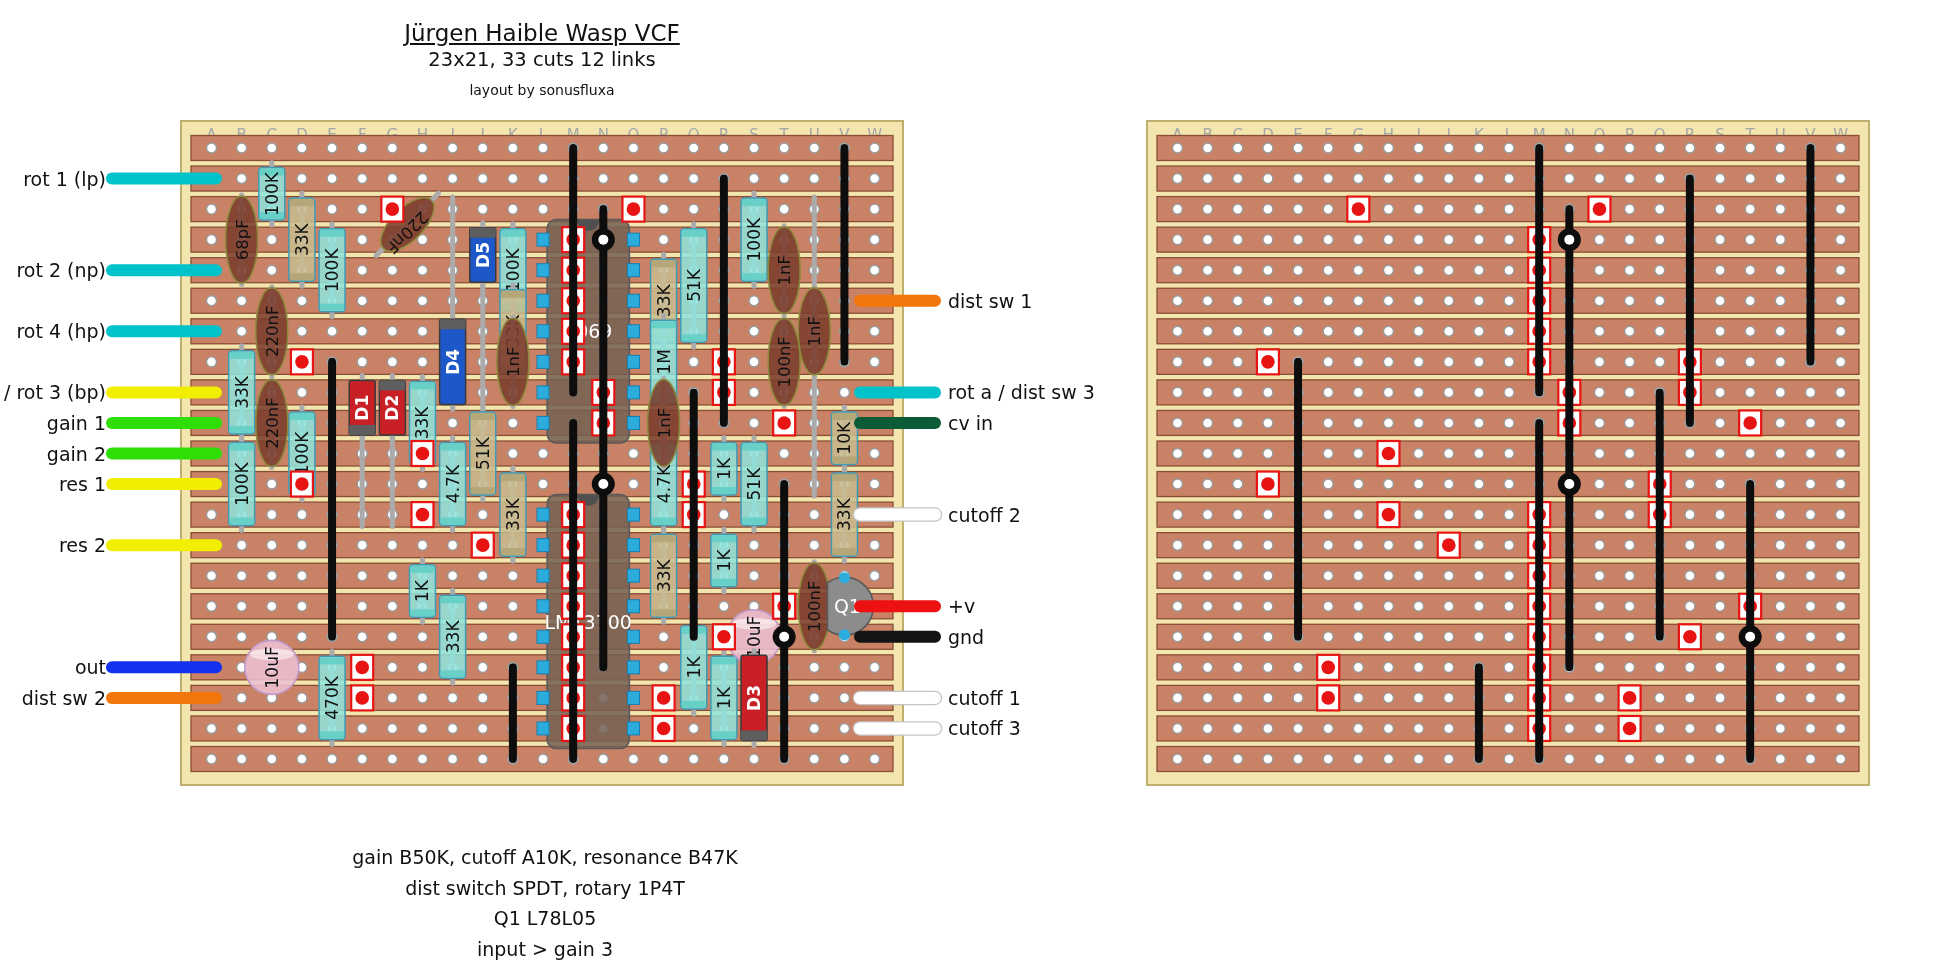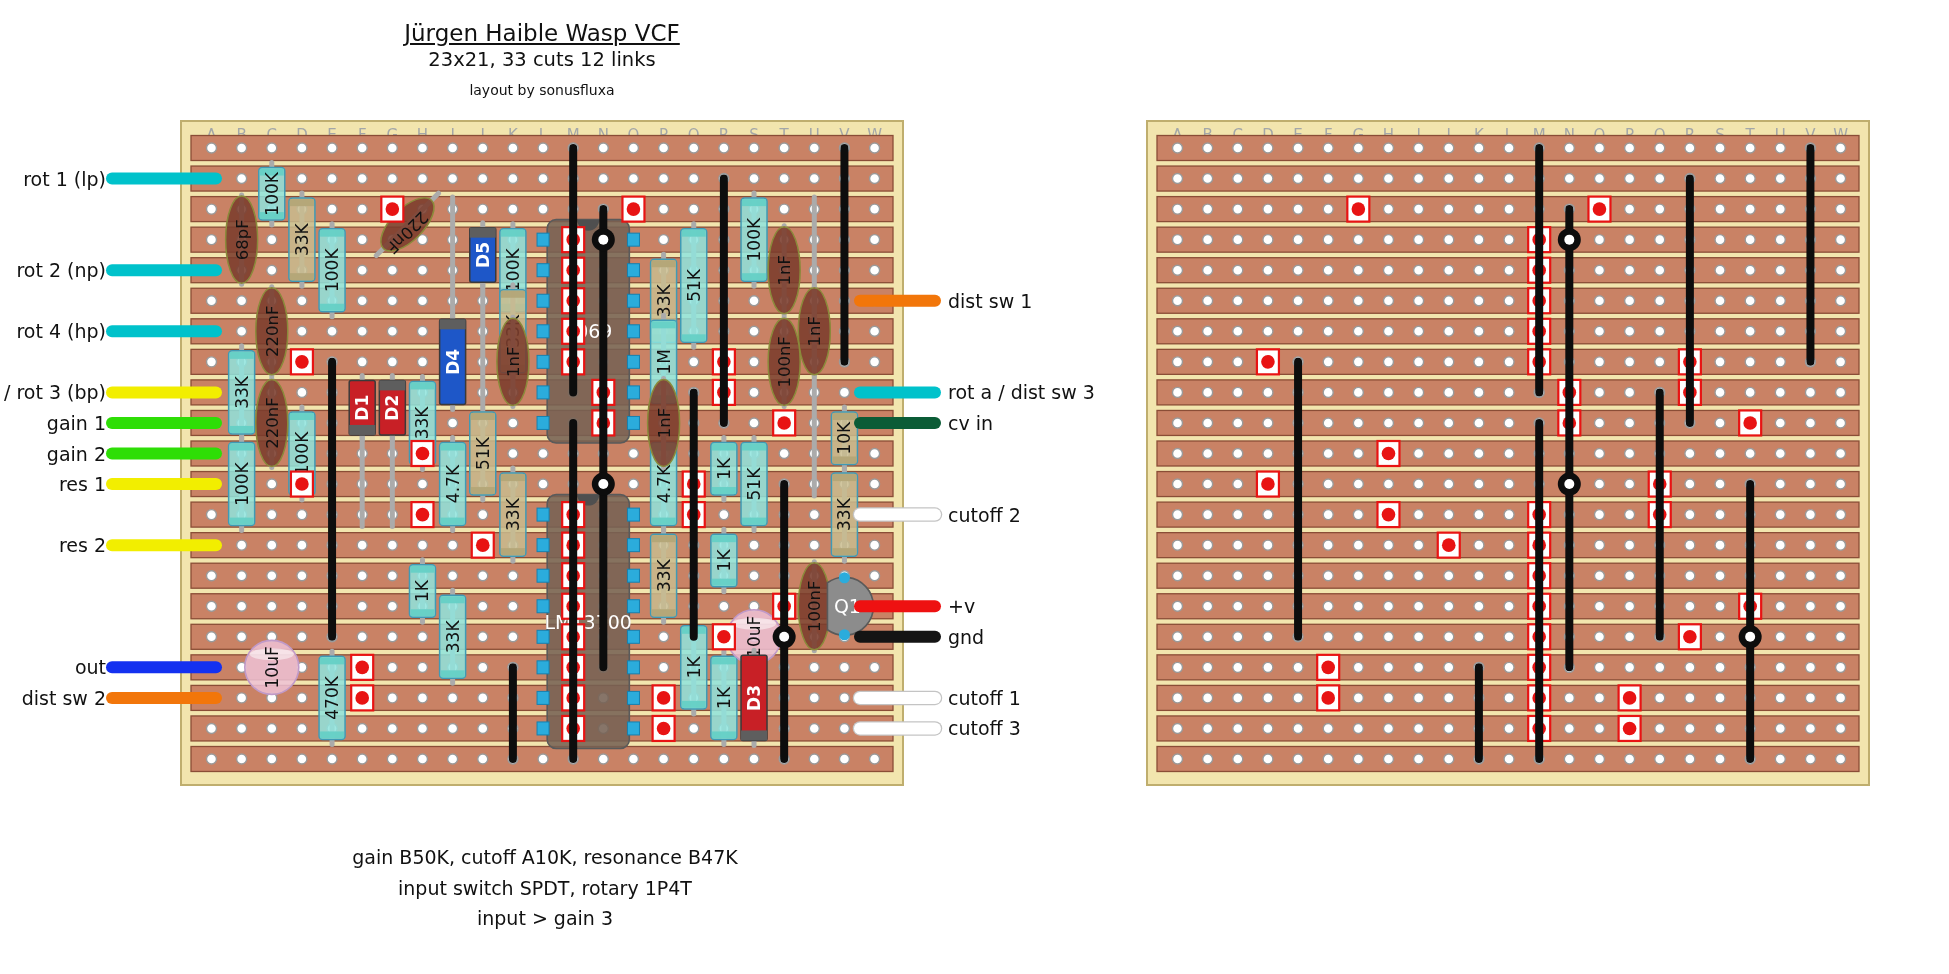--- a/index.html
+++ b/index.html
@@ -1837,16 +1837,17 @@
     </svg>
 
   <div class="title-block">
     <div class="title-main">Jürgen Haible Wasp VCF</div>
     <div class="title-sub">23x21, 33 cuts 12 links</div>
     <div class="title-credit">layout by sonusfluxa</div>
   </div>
 
   <div class="footer-notes">
     <div>gain B50K, cutoff A10K, resonance B47K</div>
-    <div>input switch SPDT, rotary 1P4T</div>
+    <div>dist switch SPDT, rotary 1P4T</div>
+    <div>Q1 L78L05</div>
     <div>input &gt; gain 3</div>
   </div>
 </div>
 
 </body></html>

